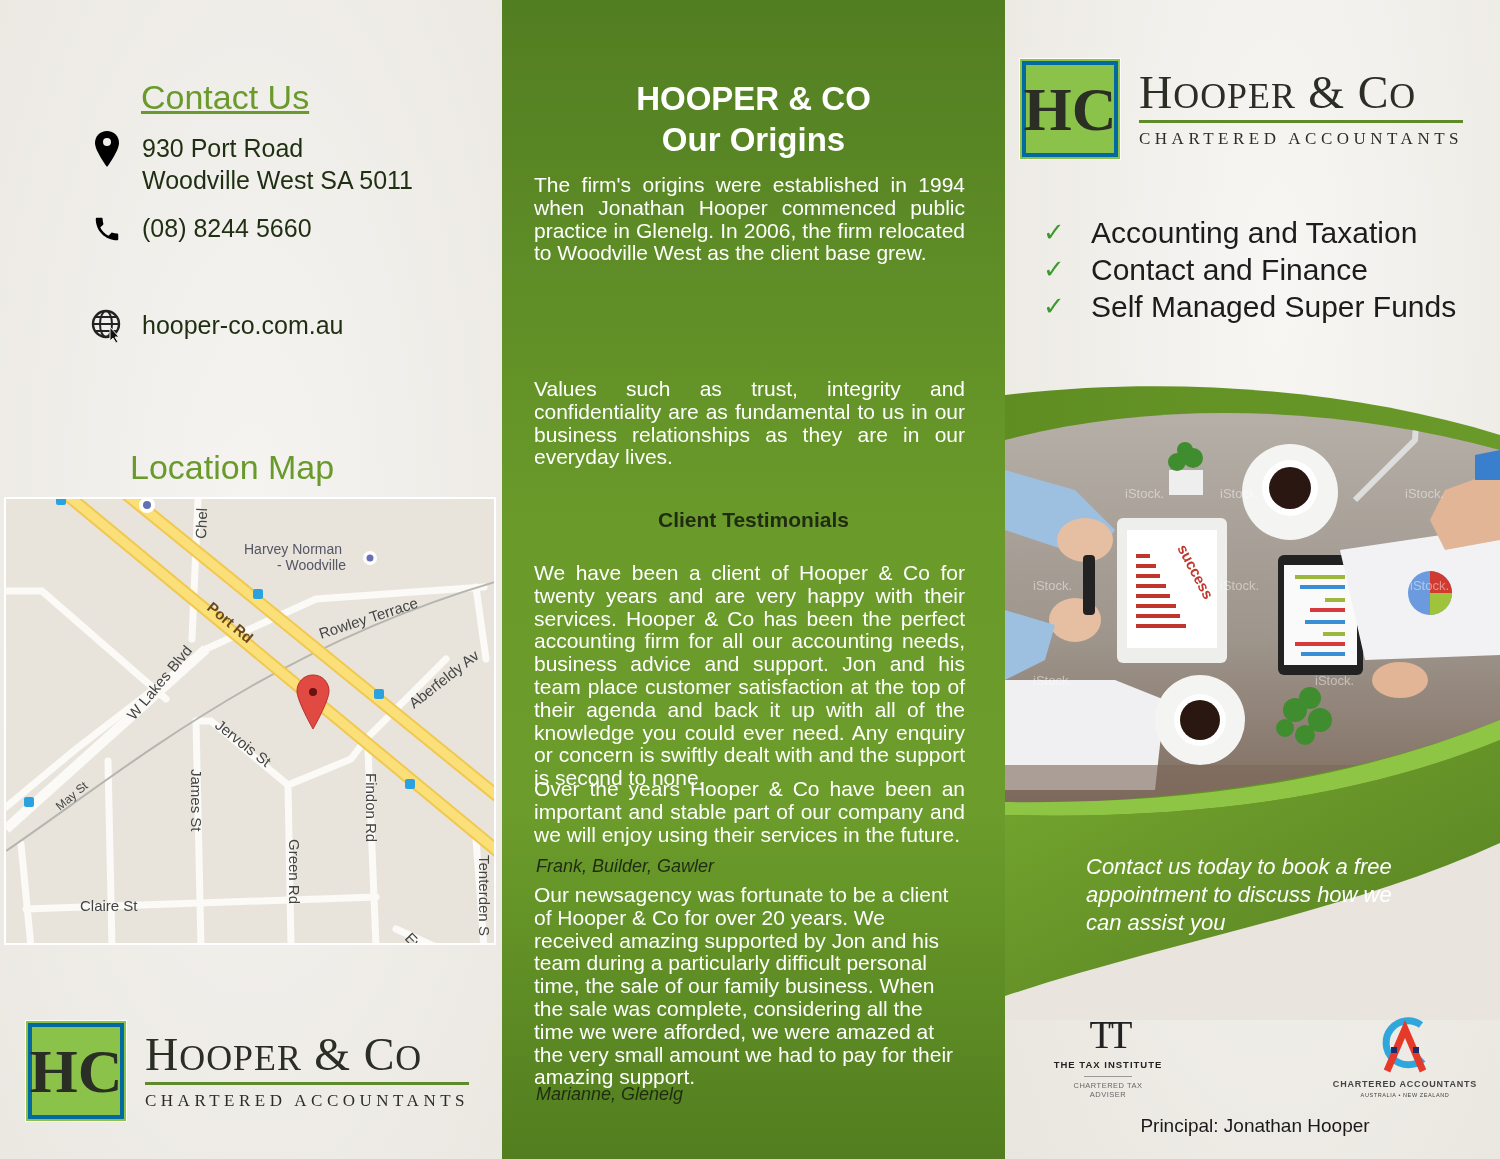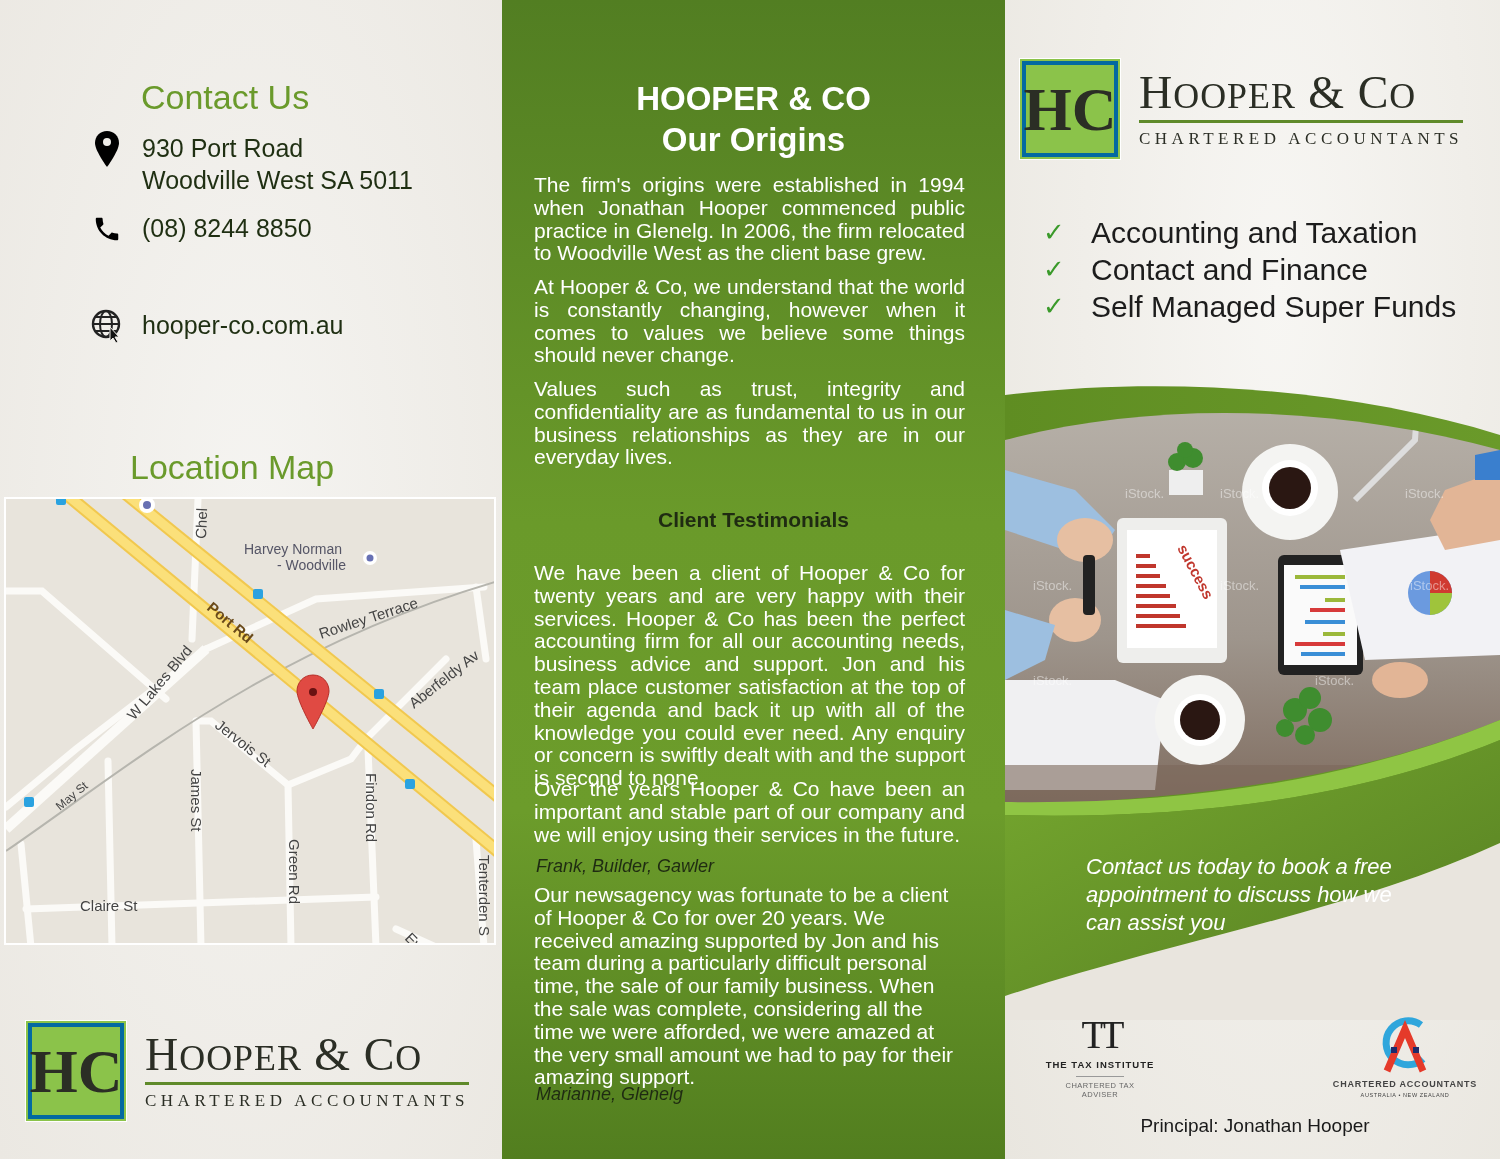--- a/index.html
+++ b/index.html
@@ -6,21 +6,21 @@
   html, body { width: 1500px; height: 1159px; overflow: hidden; background: #efede8; }
   body { font-family: "Liberation Sans", sans-serif; position: relative; }
 
   .panel { position: absolute; top: 0; height: 1159px; overflow: hidden; }
   #left { left: 0; width: 502px; background: radial-gradient(ellipse at 50% 45%, #f5f4f1 0%, #ebe8e2 100%); }
   #mid { left: 502px; width: 503px; background: linear-gradient(180deg, #527e22 0%, #6a9a2a 45%, #6c9c2b 70%, #527e1f 100%); }
   #right { left: 1005px; width: 495px; background: radial-gradient(ellipse at 55% 25%, #f7f6f3 0%, #e9e6df 100%); }
 
   
   .h-green { color: #6a9a2b; font-weight: normal; position: absolute; }
-  #contact-title { left: 141px; top: 78px; font-size: 34px; }
+  #contact-title { left: 141px; top: 78px; font-size: 34px; text-decoration: underline; }
   .contact-row { position: absolute; left: 90px; display: flex; align-items: flex-start; }
   .contact-row .ic { width: 34px; height: 34px; display: flex; align-items: center; justify-content: center; margin-right: 18px; }
   .contact-row .txt { font-size: 25px; color: #1f2f12; line-height: 32px; }
   #row-address { top: 132px; }
   #row-phone { top: 212px; }
   #row-email { top: 261px; }
   #row-web { top: 309px; }
   #map-title { left: 130px; top: 448px; font-size: 34px; }
 
   #map { position: absolute; left: 4px; top: 497px; width: 492px; height: 448px; background: #e8e4dc; border: 2px solid #fff; overflow: hidden; }
@@ -66,21 +66,21 @@
   #logo-right .tag { font-size: 17px; }
 
   #services { position: absolute; left: 38px; top: 214px; }
   .svc { display: flex; align-items: center; height: 37px; }
   .svc .chk { color: #3a9a2a; font-size: 26px; width: 48px; }
   .svc .lbl { font-size: 30px; color: #1c1c1c; }
 
   #swoosh { position: absolute; left: 0; top: 380px; }
   #cta { position: absolute; left: 81px; top: 853px; color: #fff; font-style: italic; font-size: 22px; line-height: 28px; width: 340px; }
 
-  #tax-inst { position: absolute; left: 30px; top: 1017px; width: 130px; text-align: center; }
+  #tax-inst { position: absolute; left: 38px; top: 1017px; width: 130px; text-align: center; }
   #tax-inst .tt { font-family: "Liberation Serif", serif; font-size: 40px; line-height: 36px; color: #222; letter-spacing: -6px; }
   #tax-inst .t1 { font-size: 9.5px; font-weight: bold; letter-spacing: 1px; color: #222; margin-top: 6px; }
   #tax-inst .rule { width: 48px; height: 1px; background: #999; margin: 6px auto 4px; }
   #tax-inst .t2 { font-size: 7.5px; color: #666; letter-spacing: 0.5px; line-height: 9px; }
 
   #ca-logo { position: absolute; left: 325px; top: 1015px; width: 150px; text-align: center; }
   #ca-logo .t1 { font-size: 9px; font-weight: bold; letter-spacing: 0.8px; color: #444; margin-top: 2px; }
   #ca-logo .t2 { font-size: 5.5px; color: #444; letter-spacing: 0.6px; margin-top: 3px; }
 
   #principal { position: absolute; left: 0; width: 500px; text-align: center; top: 1115px; font-size: 19px; color: #1a1a1a; }
@@ -103,21 +103,21 @@
       <div>Woodville West SA 5011</div>
     </div>
   </div>
 
   <div class="contact-row" id="row-phone">
     <span class="ic">
       <svg width="30" height="30" viewBox="0 0 24 24">
           <path d="M6.6 10.8c1.4 2.8 3.8 5.1 6.6 6.6l2.2-2.2c.3-.3.7-.4 1-.2 1.1.4 2.3.6 3.6.6.6 0 1 .4 1 1V20c0 .6-.4 1-1 1C10.6 21 3 13.4 3 4c0-.6.4-1 1-1h3.5c.6 0 1 .4 1 1 0 1.3.2 2.5.6 3.6.1.3 0 .7-.2 1L6.6 10.8z" fill="#000"></path>
         </svg>
     </span>
-    <span class="txt">(08) 8244 8850</span>
+    <span class="txt">(08) 8244 5660</span>
   </div>
 
 
   <div class="contact-row" id="row-web">
     <span class="ic">
       <svg width="32" height="34" viewBox="0 0 32 34">
           <circle cx="15" cy="15" r="13" fill="none" stroke="#222" stroke-width="2.4"></circle>
           <ellipse cx="15" cy="15" rx="6" ry="13" fill="none" stroke="#222" stroke-width="2"></ellipse>
           <line x1="2" y1="15" x2="28" y2="15" stroke="#222" stroke-width="2"></line>
           <line x1="4" y1="8" x2="26" y2="8" stroke="#222" stroke-width="2"></line>
@@ -212,21 +212,20 @@
       <div class="name"><span class="big">H</span><span class="small">OOPER</span><span class="big"> &amp; </span><span class="big">C</span><span class="small">O</span></div>
       <div class="tag">CHARTERED ACCOUNTANTS</div>
     </div>
   </div>
 </section>
 
 <section class="panel" id="mid">
   <h1 class="mid-title" id="mid-title-1">HOOPER &amp; CO</h1>
   <h1 class="mid-title" id="mid-title-2">Our Origins</h1>
   <p class="mid-par" id="origin-p1">The firm's origins were established in 1994 when Jonathan Hooper commenced public practice in Glenelg. In 2006, the firm relocated to Woodville West as the client base grew.</p>
-  <p class="mid-par" id="origin-p2">At Hooper &amp; Co, we understand that the world is constantly changing, however when it comes to values we believe some things should never change.</p>
   <p class="mid-par" id="origin-p3">Values such as trust, integrity and confidentiality are as fundamental to us in our business relationships as they are in our everyday lives.</p>
 
   <h2 id="testi-title">Client Testimonials</h2>
   <p class="mid-par" id="testi-p1">We have been a client of Hooper &amp; Co for twenty years and are very happy with their services. Hooper &amp; Co has been the perfect accounting firm for all our accounting needs, business advice and support. Jon and his team place customer satisfaction at the top of their agenda and back it up with all of the knowledge you could ever need. Any enquiry or concern is swiftly dealt with and the support is second to none.</p>
   <p class="mid-par" id="testi-p2">Over the years Hooper &amp; Co have been an important and stable part of our company and we will enjoy using their services in the future.</p>
   <div class="sig" id="sig-1">Frank, Builder, Gawler</div>
   <p class="mid-par" id="testi-p3">Our newsagency was fortunate to be a client of Hooper &amp; Co for over 20 years. We received amazing supported by Jon and his team during a particularly difficult personal time, the sale of our family business. When the sale was complete, considering all the time we were afforded, we were amazed at the very small amount we had to pay for their amazing support.</p>
   <div class="sig" id="sig-2">Marianne, Glenelg</div>
 </section>
 

